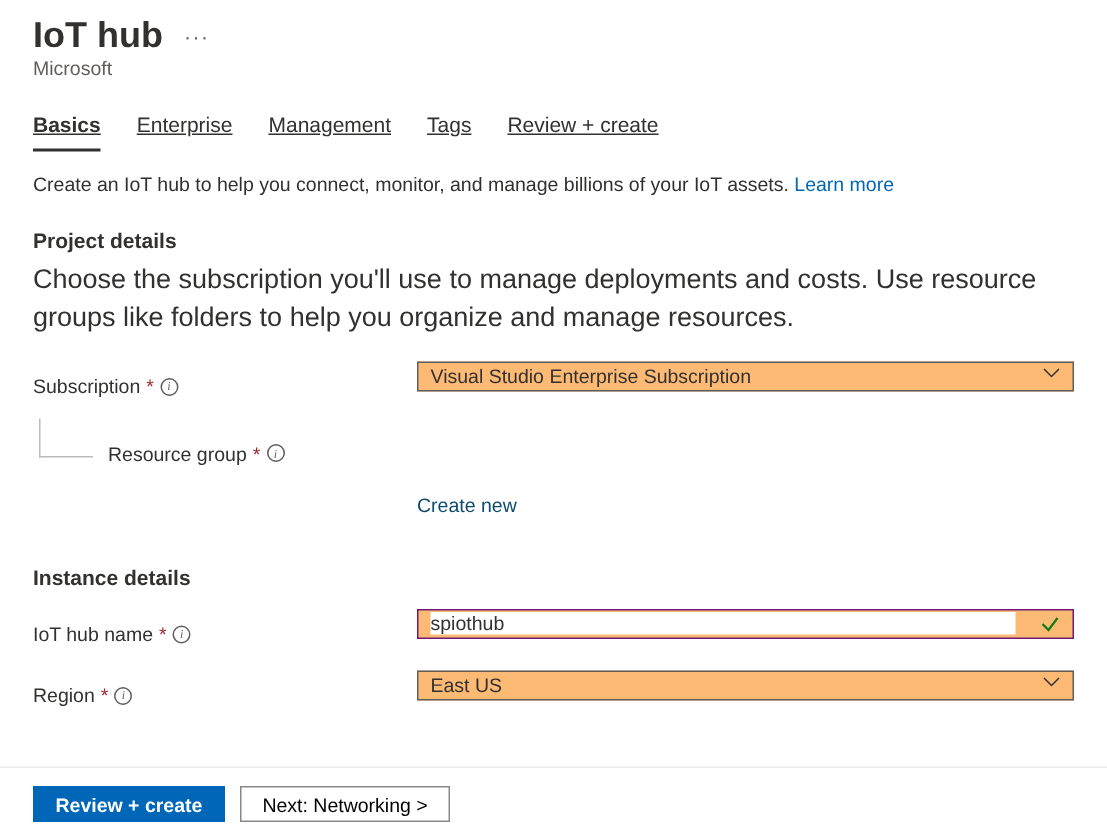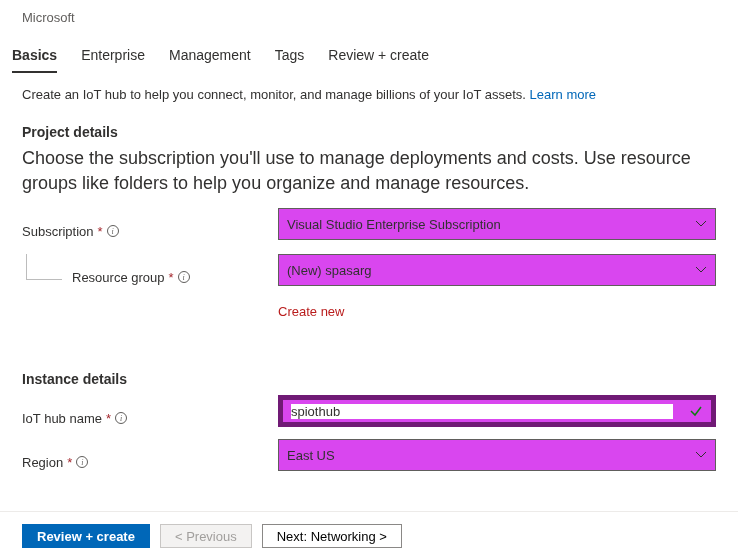--- a/index.html
+++ b/index.html
@@ -15,22 +15,23 @@
     position: relative;
   }
   .header { padding: 10px 0 0 22px; }
   .title-row { display: flex; align-items: center; gap: 14px; }
   .page-title { font-size: 24px; font-weight: 600; margin: 0; }
   .more-icon { color: #605e5c; cursor: pointer; font-size: 14px; letter-spacing: 1px; }
   .subtitle { font-size: 13px; color: #605e5c; margin-top: 0px; }
   .tabs {
     display: flex;
     gap: 24px;
-    padding: 22px 0 0 12px;
+    padding: 22px 0 0 22px;
     border-bottom: none;
+    text-decoration: underline;
   }
   .tab {
     font-size: 14px;
     color: #323130;
     padding-bottom: 8px;
     cursor: pointer;
     border-bottom: 2px solid transparent;
   }
   .tab.active { font-weight: 600; border-bottom: 2px solid #323130; }
   .content { padding: 14px 22px 0 22px; }
@@ -73,45 +74,45 @@
     display: inline-flex;
     align-items: center; justify-content: center;
     font-size: 8px; color: #605e5c;
     font-style: italic;
     font-family: Georgia, serif;
     cursor: pointer;
   }
   .control-col { flex: 1; max-width: 440px; }
   .select-box, .text-input {
     width: 100%;
-    height: 32px;
+    height: 20px;
     border: 1px solid #605e5c;
-    background: #d946ef;
+    background: #fdba74;
     display: flex;
     align-items: center;
     padding: 0 8px;
     font-size: 13px;
     justify-content: space-between;
     cursor: pointer;
     gap: 16px;
   }
   .text-input {
     cursor: text;
-    border: 5px solid #701a75;
+    border: 1px solid #701a75;
     justify-content: space-between;
   }
   .text-input input {
     border: none; outline: none; font-size: 13px; width: 100%;
     font-family: inherit; color: #323130; padding: 0;
   }
   .chevron { font-size: 10px; color: #323130; }
   .check-valid svg { display: block; }
   .helper-link {
-    color: #b91c1c; font-size: 13px; cursor: pointer;
-    margin-left: 256px; margin-top: 4px; margin-bottom: 32px; display: inline-block;
+    color: #0c4a6e; font-size: 13px; cursor: pointer;
+    margin-left: 256px; margin-top: 4px; margin-bottom: 13px; display: inline-block;
   }
   .footer {
     position: absolute;
     bottom: 0; left: 0; right: 0;
     border-top: 1px solid #edebe9;
     padding: 12px 22px;
     display: flex; gap: 10px;
   }
   .btn {
     height: 24px;
@@ -123,20 +124,24 @@
     display: inline-flex; align-items: center;
   }
   .btn.primary { background: #0067b8; color: #fff; border-color: #0067b8; font-weight: 600; }
   .btn.disabled { background: #f3f2f1; color: #a19f9d; border-color: #c8c6c4; cursor: not-allowed; }
   .spacer-section { margin-top: 20px; }
 </style>
 </head>
 <body>
 
 <div class="header">
+  <div class="title-row">
+    <h1 class="page-title">IoT hub</h1>
+    <span class="more-icon">···</span>
+  </div>
   <div class="subtitle">Microsoft</div>
 </div>
 
 <div class="tabs">
   <div class="tab active">Basics</div>
   <div class="tab">Enterprise</div>
   <div class="tab">Management</div>
   <div class="tab">Tags</div>
   <div class="tab">Review + create</div>
 </div>
@@ -165,28 +170,20 @@
       </div>
     </div>
   </div>
 
   <div class="form-row">
     <div class="label-col indent">
       <div class="indent-line"></div>
       <span>Resource group</span>
       <span class="required">*</span>
       <span class="info-icon">i</span>
-    </div>
-    <div class="control-col">
-      <div class="select-box">
-        <span>(New) spasarg</span>
-        <span class="chevron"><svg width="12" height="8" viewBox="0 0 12 8">
-              <path d="M1 1 L6 6 L11 1" stroke="#323130" stroke-width="1" fill="none"></path>
-            </svg></span>
-      </div>
     </div>
   </div>
   <span class="helper-link">Create new</span>
 
   <div class="section-title spacer-section">Instance details</div>
 
   <div class="form-row" style="margin-top:8px;">
     <div class="label-col">
       <span>IoT hub name</span>
       <span class="required">*</span>
@@ -216,15 +213,14 @@
         <span class="chevron"><svg width="12" height="8" viewBox="0 0 12 8">
               <path d="M1 1 L6 6 L11 1" stroke="#323130" stroke-width="1" fill="none"></path>
             </svg></span>
       </div>
     </div>
   </div>
 </div>
 
 <div class="footer">
   <button class="btn primary">Review + create</button>
-  <button class="btn disabled">&lt; Previous</button>
   <button class="btn">Next: Networking &gt;</button>
 </div>
 
 </body></html>

